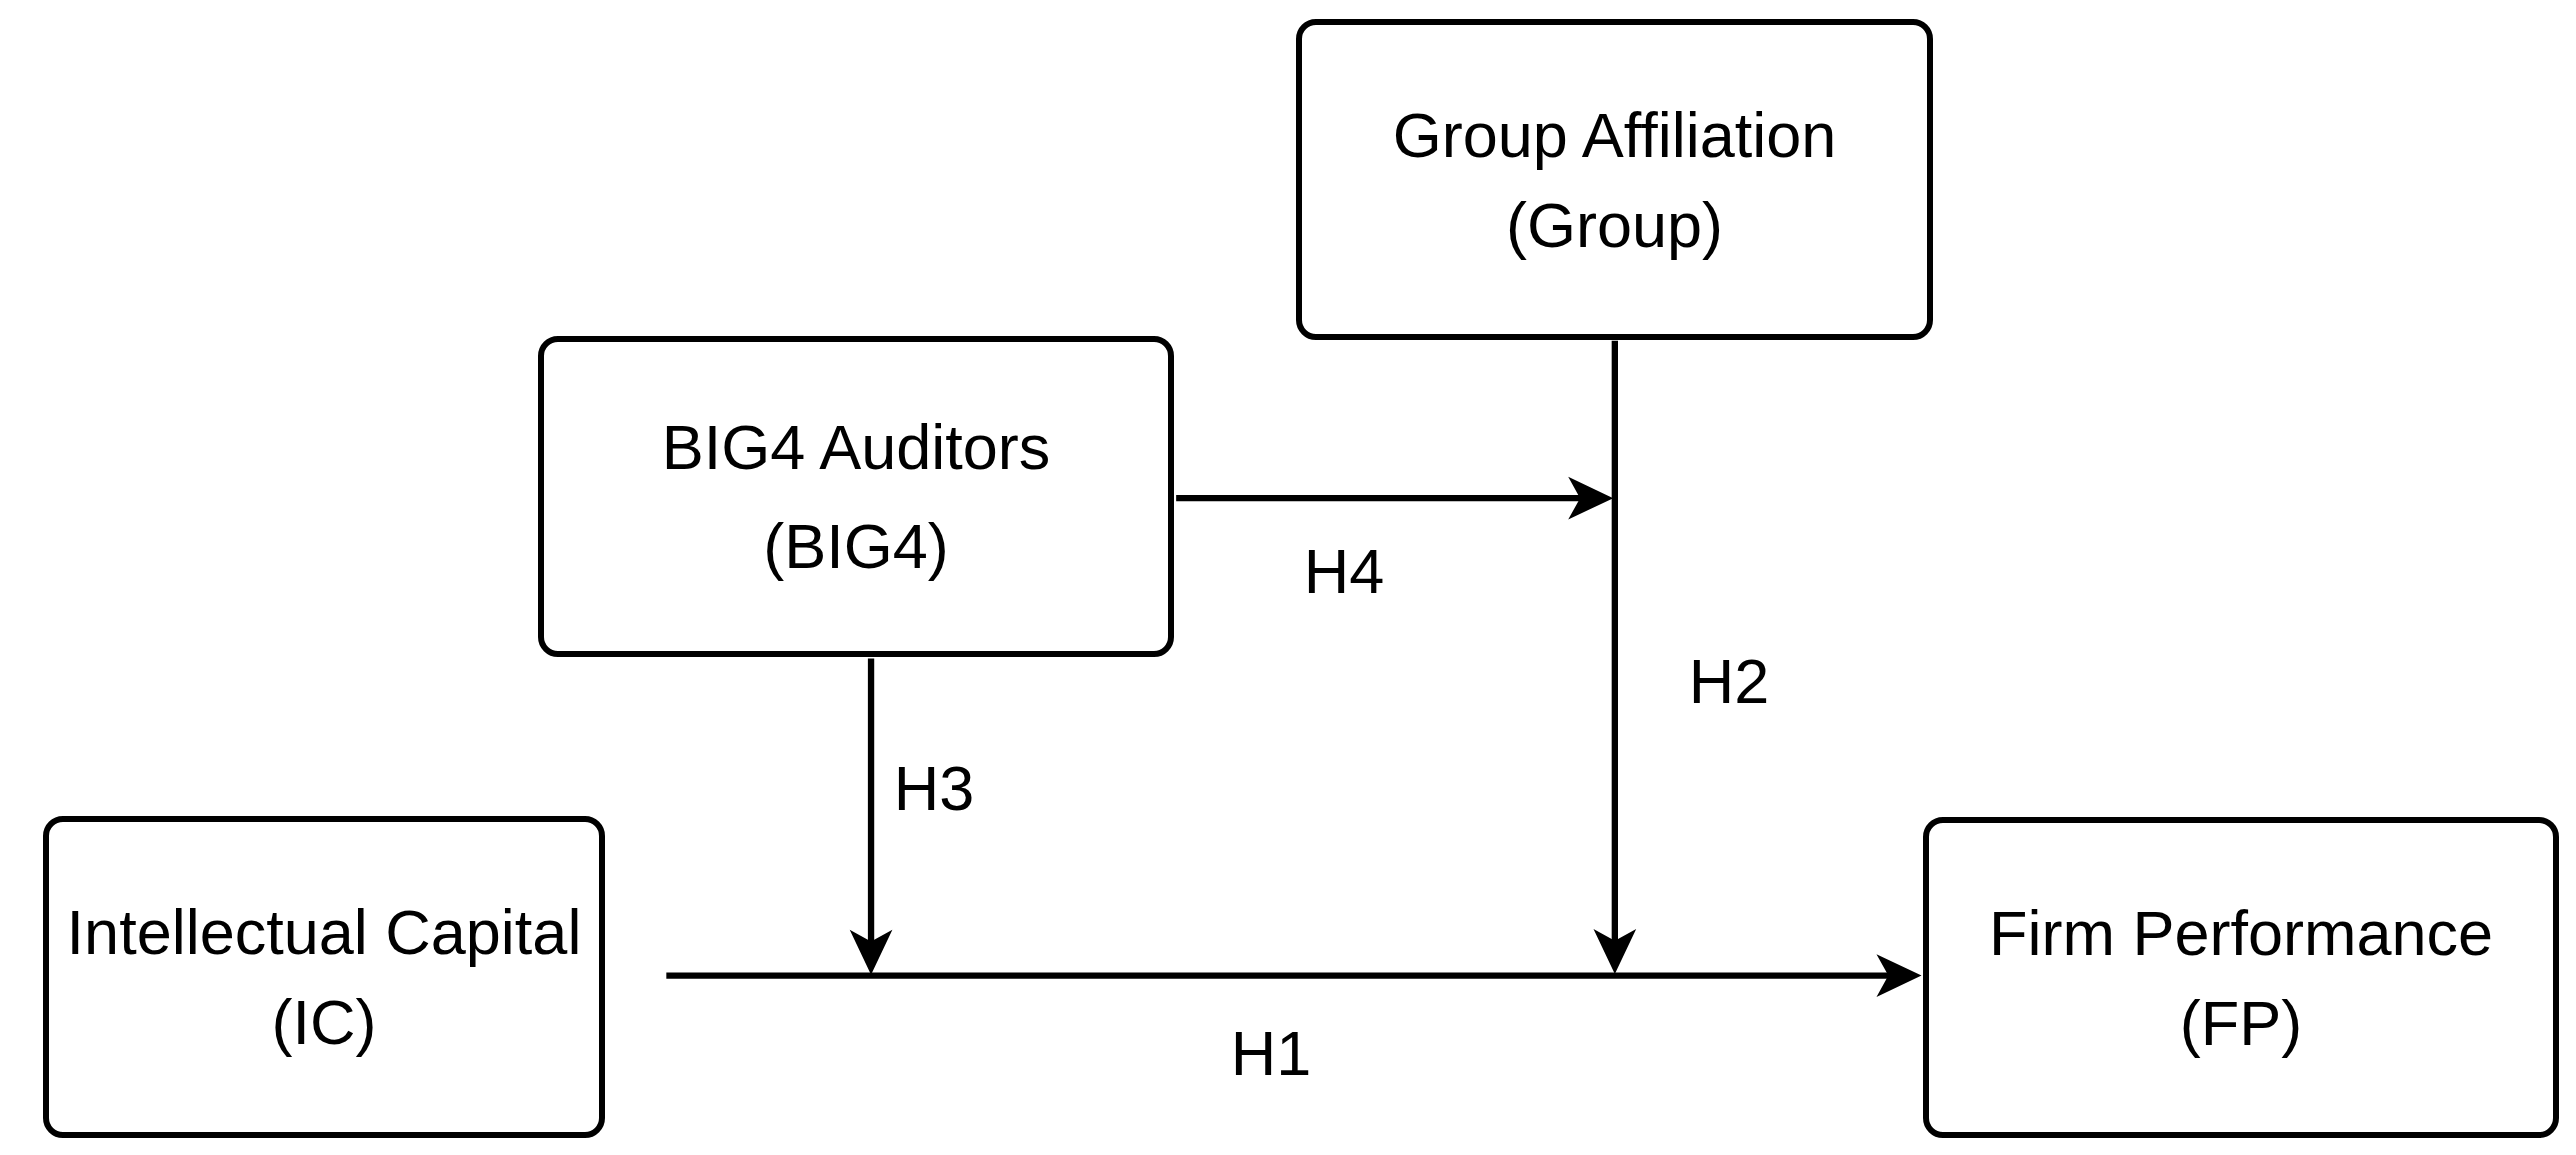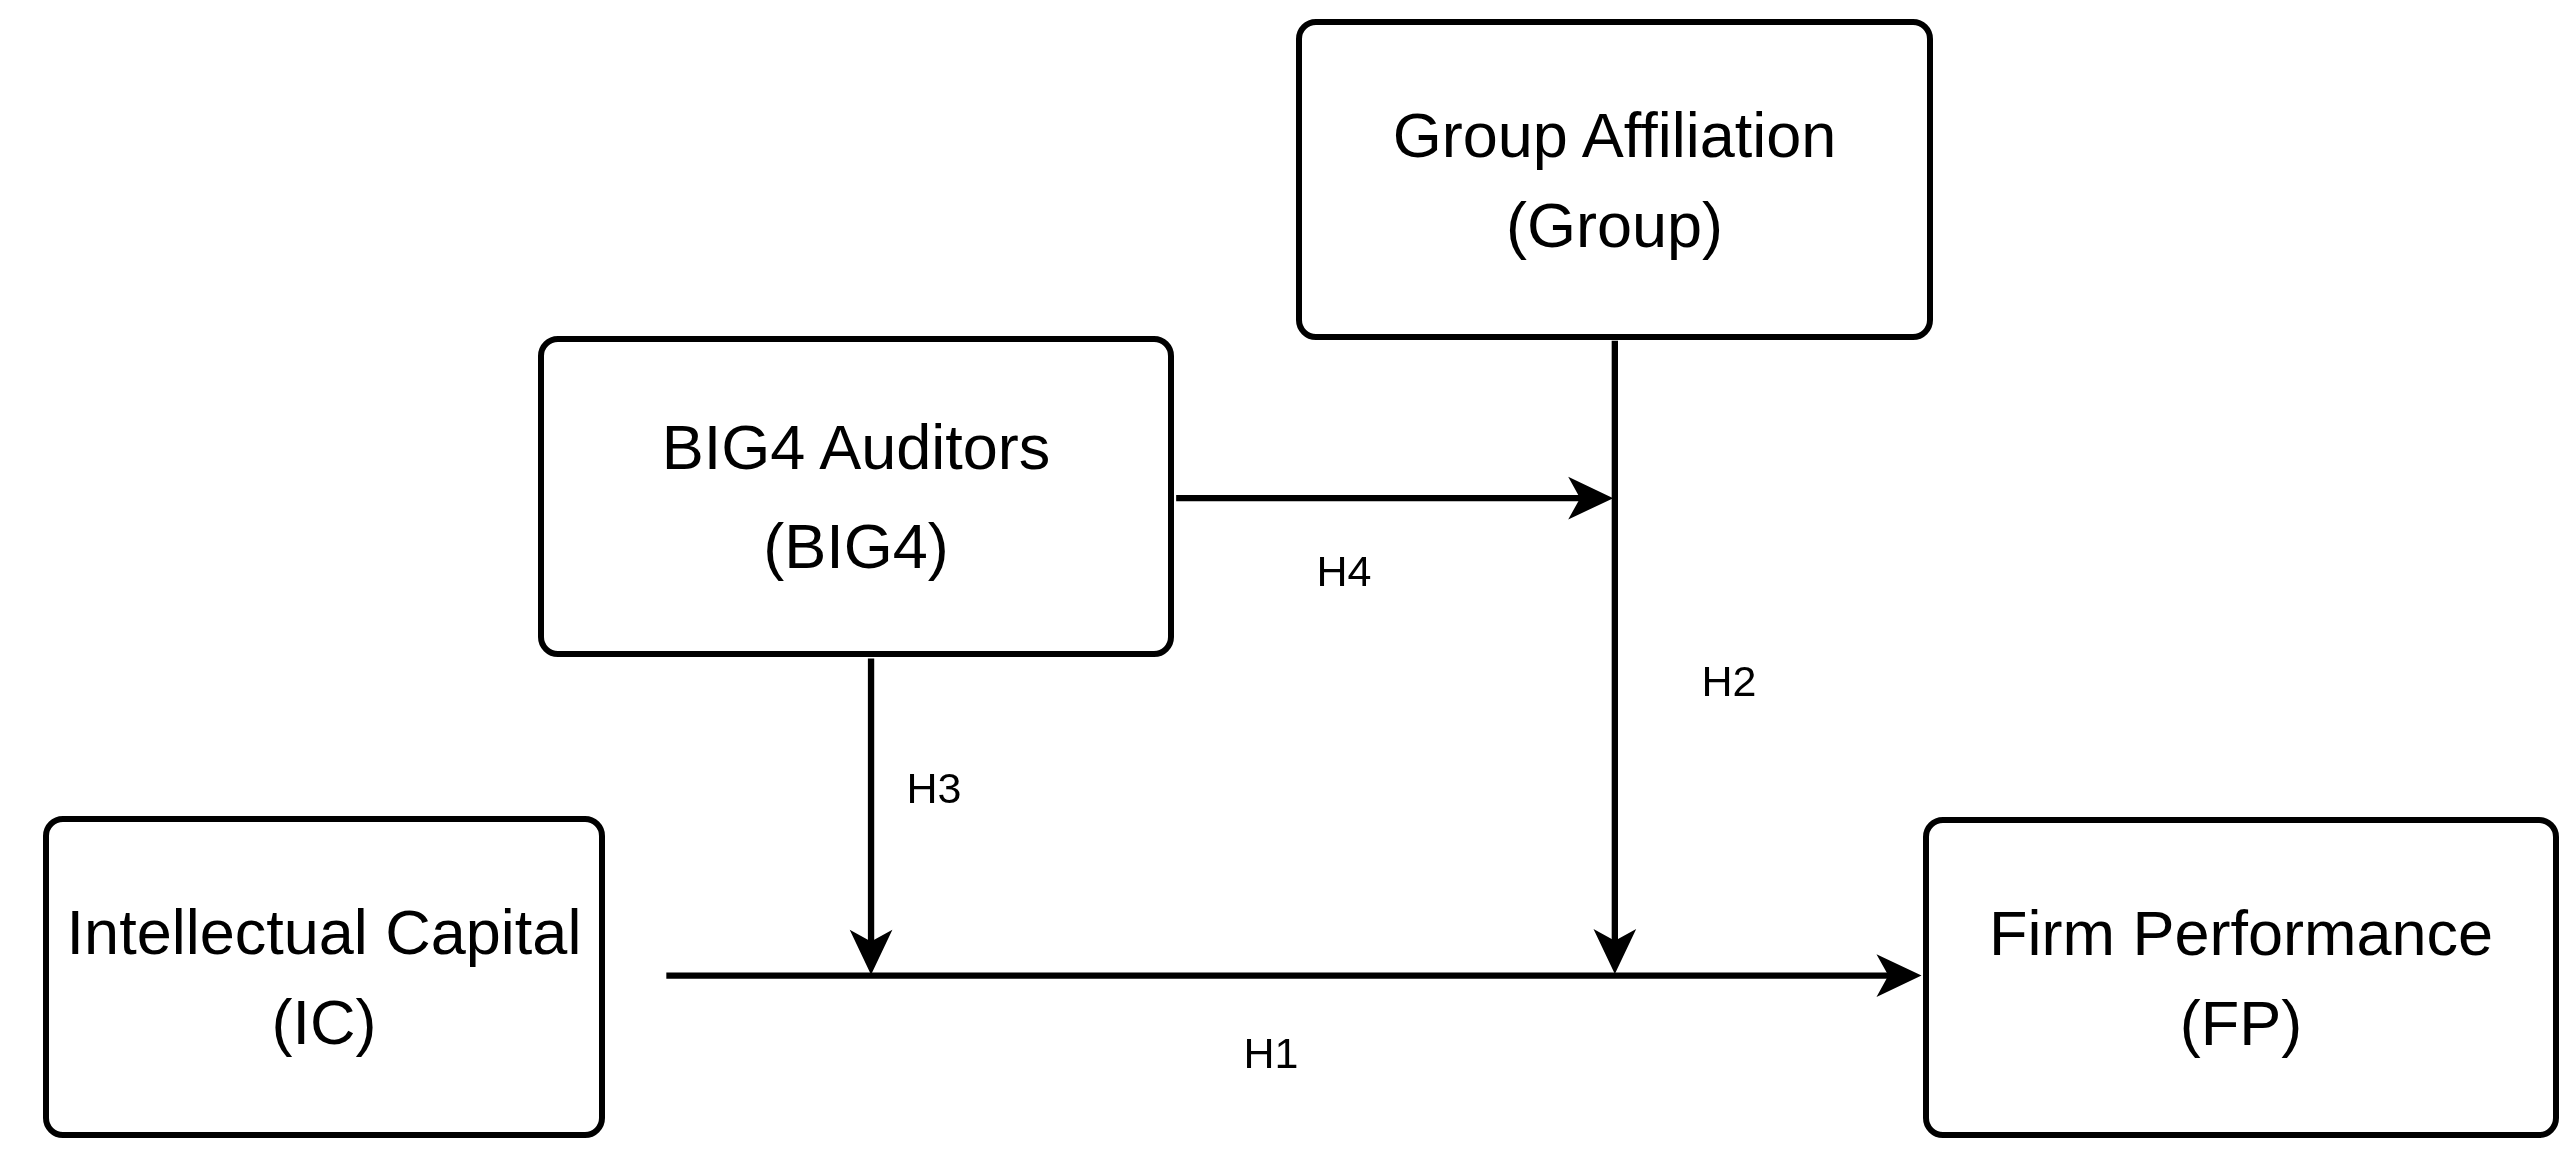--- a/index.html
+++ b/index.html
@@ -38,21 +38,21 @@
     line-height: 90px;
     white-space: nowrap;
   }
   #node-group { left: 1296px; top: 19px;   width: 637px; height: 321px; }
   #node-big4  { left: 538px;  top: 336px;  width: 636px; height: 321px; gap: 9px; }
   #node-ic    { left: 43px;   top: 816px; width: 562px; height: 322px; }
   #node-fp    { left: 1923px; top: 817px; width: 636px; height: 321px; }
   .edge-label {
     position: absolute;
     transform: translate(-50%, -50%);
-    font-size: 43px;
+    font-size: 63px;
     line-height: 63px;
     white-space: nowrap;
     text-align: center;
   }
   #label-h1 { left: 1237px; top: 1053px; margin-left: 34px; }
   #label-h2 { left: 1710px; top: 681px; margin-left: 19px;  }
   #label-h3 { left: 934px; top: 788px;  }
   #label-h4 { left: 1344px; top: 571px;  }
 </style>
 </head>

